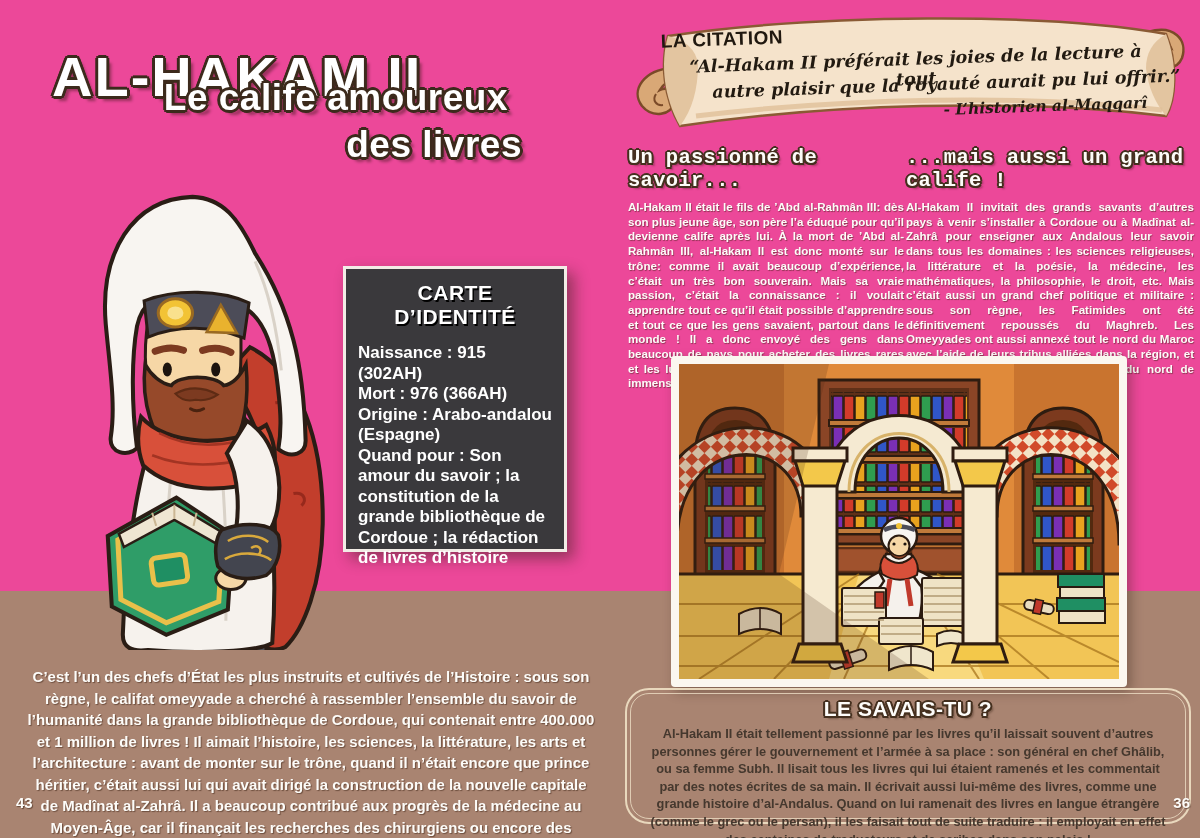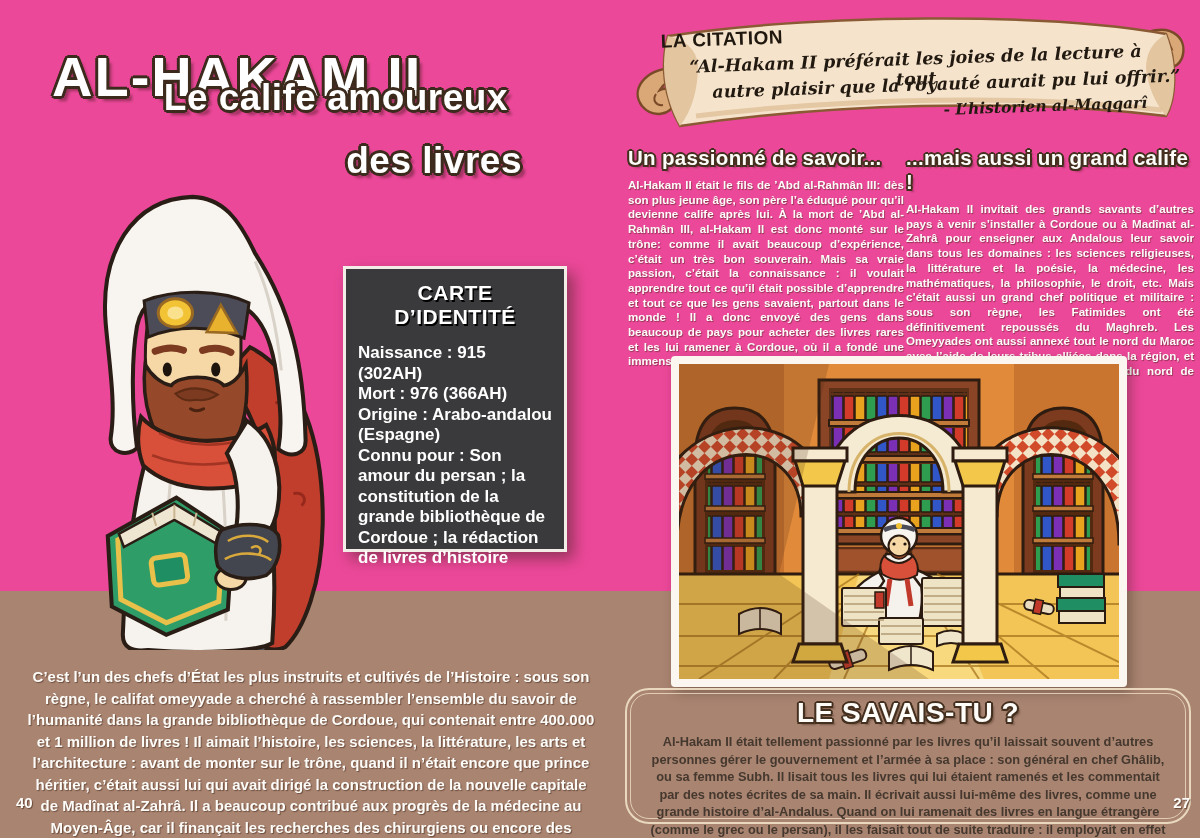--- a/index.html
+++ b/index.html
@@ -26,21 +26,21 @@
       5px 5px 3px rgba(35,18,8,.4);
   }
 
   
   .title{
     position:absolute;left:52px;top:6px;width:560px;
     font-size:56px;font-weight:900;letter-spacing:2px;
   }
   .subtitle{position:absolute;left:40px;top:74px;width:482px;text-align:right;
     font-size:37px;font-weight:900;line-height:47px;letter-spacing:.5px;}
-  .subtitle .sub2{padding-right:0px;margin-top:16px;}
+  .subtitle .sub2{padding-right:0px;}
   .subtitle .sub1{padding-right:14px;}
 
   .character{position:absolute;left:22px;top:100px;width:335px;height:550px;}
 
   .id-card{
     position:absolute;left:343px;top:266px;width:224px;height:286px;
     background:#3a393c;border:3px solid #f2ede6;box-sizing:border-box;
     box-shadow:7px 7px 14px rgba(45,28,18,.45);
     padding:10px 12px 8px 12px;
   }
@@ -76,21 +76,21 @@
   .cit-q2{position:absolute;left:80px;top:69px;width:480px;text-align:center;
     font-family:"DejaVu Serif",serif;font-style:italic;font-weight:700;
     font-size:17.5px;color:#221a11;}
   .cit-attr{position:absolute;left:160px;top:95px;width:360px;text-align:right;
     font-family:"DejaVu Serif",serif;font-style:italic;font-weight:700;
     font-size:15.5px;color:#221a11;}
 
   .col{position:absolute;top:146px;}
   .col-left{left:628px;width:276px;}
   .col-right{left:906px;width:288px;}
-  .col h3{margin:0 0 8px 0;font-size:20.5px;font-weight:900;letter-spacing:.3px;}
+  .col h3{margin:0 0 8px 0;font-size:20.5px;font-weight:900;letter-spacing:.3px;font-family:Liberation Mono, monospace;}
   .col-right h3{text-align:left;}
   .col .body{
     color:#fdfcf9;font-size:11.6px;font-weight:700;line-height:14.7px;
     text-shadow:.8px .8px .8px rgba(60,35,20,.5);
     text-align:justify;
   }
 
   .library{
     position:absolute;left:671px;top:356px;width:440px;height:315px;
     border:8px solid #fbf7f0;border-radius:4px;background:#e08a3a;
@@ -100,21 +100,21 @@
 
   .know-box{
     position:absolute;left:625px;top:688px;width:566px;height:136px;
     border:2px solid #e9d8bd;border-radius:24px;box-sizing:border-box;
     padding:3px;
   }
   .know-inner{
     width:100%;height:100%;border:1.5px solid rgba(238,223,198,.8);
     border-radius:19px;box-sizing:border-box;padding:2px 14px;
   }
-  .know-title{margin:1px 0 4px 0;text-align:center;font-size:28px;font-weight:900;letter-spacing:.5px;}
+  .know-title{margin:1px 0 4px 0;text-align:center;font-size:21px;font-weight:900;letter-spacing:.5px;}
   .know-body{
     text-align:center;color:#45382e;font-size:12.8px;font-weight:800;line-height:17.6px;
   }
 </style>
 </head>
 <body>
 
 <div class="spread">
 
   <h1 class="title outl-big">AL-HAKAM II</h1>
@@ -175,25 +175,25 @@
       <path d="M197 426 C221 417 246 420 253 431 C257 446 252 463 241 471 C220 478 201 473 193 462 C189 448 191 433 197 426 Z" fill="#43454f" stroke="#2a1d15" stroke-width="3.5"></path>
       <path d="M203 437 C215 430 233 430 243 438 M200 455 C214 447 236 448 246 456 M226 444 C232 440 238 444 234 450" fill="none" stroke="#d9a93c" stroke-width="2.5"></path>
     </svg>
   </div>
 
   <aside class="id-card">
     <h2>CARTE D’IDENTITÉ</h2>
     <div class="line">Naissance : 915 (302AH)</div>
     <div class="line">Mort : 976 (366AH)</div>
     <div class="line">Origine : Arabo-andalou (Espagne)</div>
-    <div class="line">Connu pour : Son amour du persan ; la constitution de la grande bibliothèque de Cordoue ; la rédaction de livres d’histoire</div>
+    <div class="line">Quand pour : Son amour du savoir ; la constitution de la grande bibliothèque de Cordoue ; la rédaction de livres d’histoire</div>
   </aside>
 
   <p class="intro">C’est l’un des chefs d’État les plus instruits et cultivés de l’Histoire : sous son règne, le califat omeyyade a cherché à rassembler l’ensemble du savoir de l’humanité dans la grande bibliothèque de Cordoue, qui contenait entre 400.000 et 1 million de livres ! Il aimait l’histoire, les sciences, la littérature, les arts et l’architecture : avant de monter sur le trône, quand il n’était encore que prince héritier, c’était aussi lui qui avait dirigé la construction de la nouvelle capitale de Madînat al-Zahrâ. Il a beaucoup contribué aux progrès de la médecine au Moyen-Âge, car il finançait les recherches des chirurgiens ou encore des pharmaciens.</p>
-  <div class="pagenum left">40</div>
+  <div class="pagenum left">43</div>
 
   <div class="banner">
     <svg width="566" height="132" viewBox="0 0 566 132" xmlns="http://www.w3.org/2000/svg">
 
       <path d="M46 62 C18 64 4 84 16 100 C26 112 46 110 48 96 C50 86 42 80 34 84 C40 74 48 72 56 76 Z" fill="#d9a876" stroke="#7a4a28" stroke-width="2.5"></path>
       <path d="M30 88 C26 94 30 100 37 99" fill="none" stroke="#7a4a28" stroke-width="2"></path>
 
       <path d="M522 26 C548 18 562 34 556 52 C551 64 536 64 533 52 C531 43 538 38 545 42 C541 32 532 31 524 36 Z" fill="#d9a876" stroke="#7a4a28" stroke-width="2.5"></path>
 
       <path d="M42 30 C190 8 420 6 540 28 C552 58 550 94 540 110 C390 92 200 98 54 120 C38 92 34 58 42 30 Z" fill="#f5e3cb" stroke="#8a5a34" stroke-width="2.5"></path>
@@ -366,14 +366,14 @@
     </svg>
   </div>
 
   <div class="know-box">
     <div class="know-inner">
       <h3 class="know-title outl">LE SAVAIS-TU ?</h3>
       <div class="know-body">Al-Hakam II était tellement passionné par les livres qu’il laissait souvent d’autres personnes gérer le gouvernement et l’armée à sa place : son général en chef Ghâlib, ou sa femme Subh. Il lisait tous les livres qui lui étaient ramenés et les commentait par des notes écrites de sa main. Il écrivait aussi lui-même des livres, comme une grande histoire d’al-Andalus. Quand on lui ramenait des livres en langue étrangère (comme le grec ou le persan), il les faisait tout de suite traduire : il employait en effet des centaines de traducteurs et de scribes dans son palais !</div>
     </div>
   </div>
 
-  <div class="pagenum right">27</div>
+  <div class="pagenum right">36</div>
 </div>
 
 </body></html>

